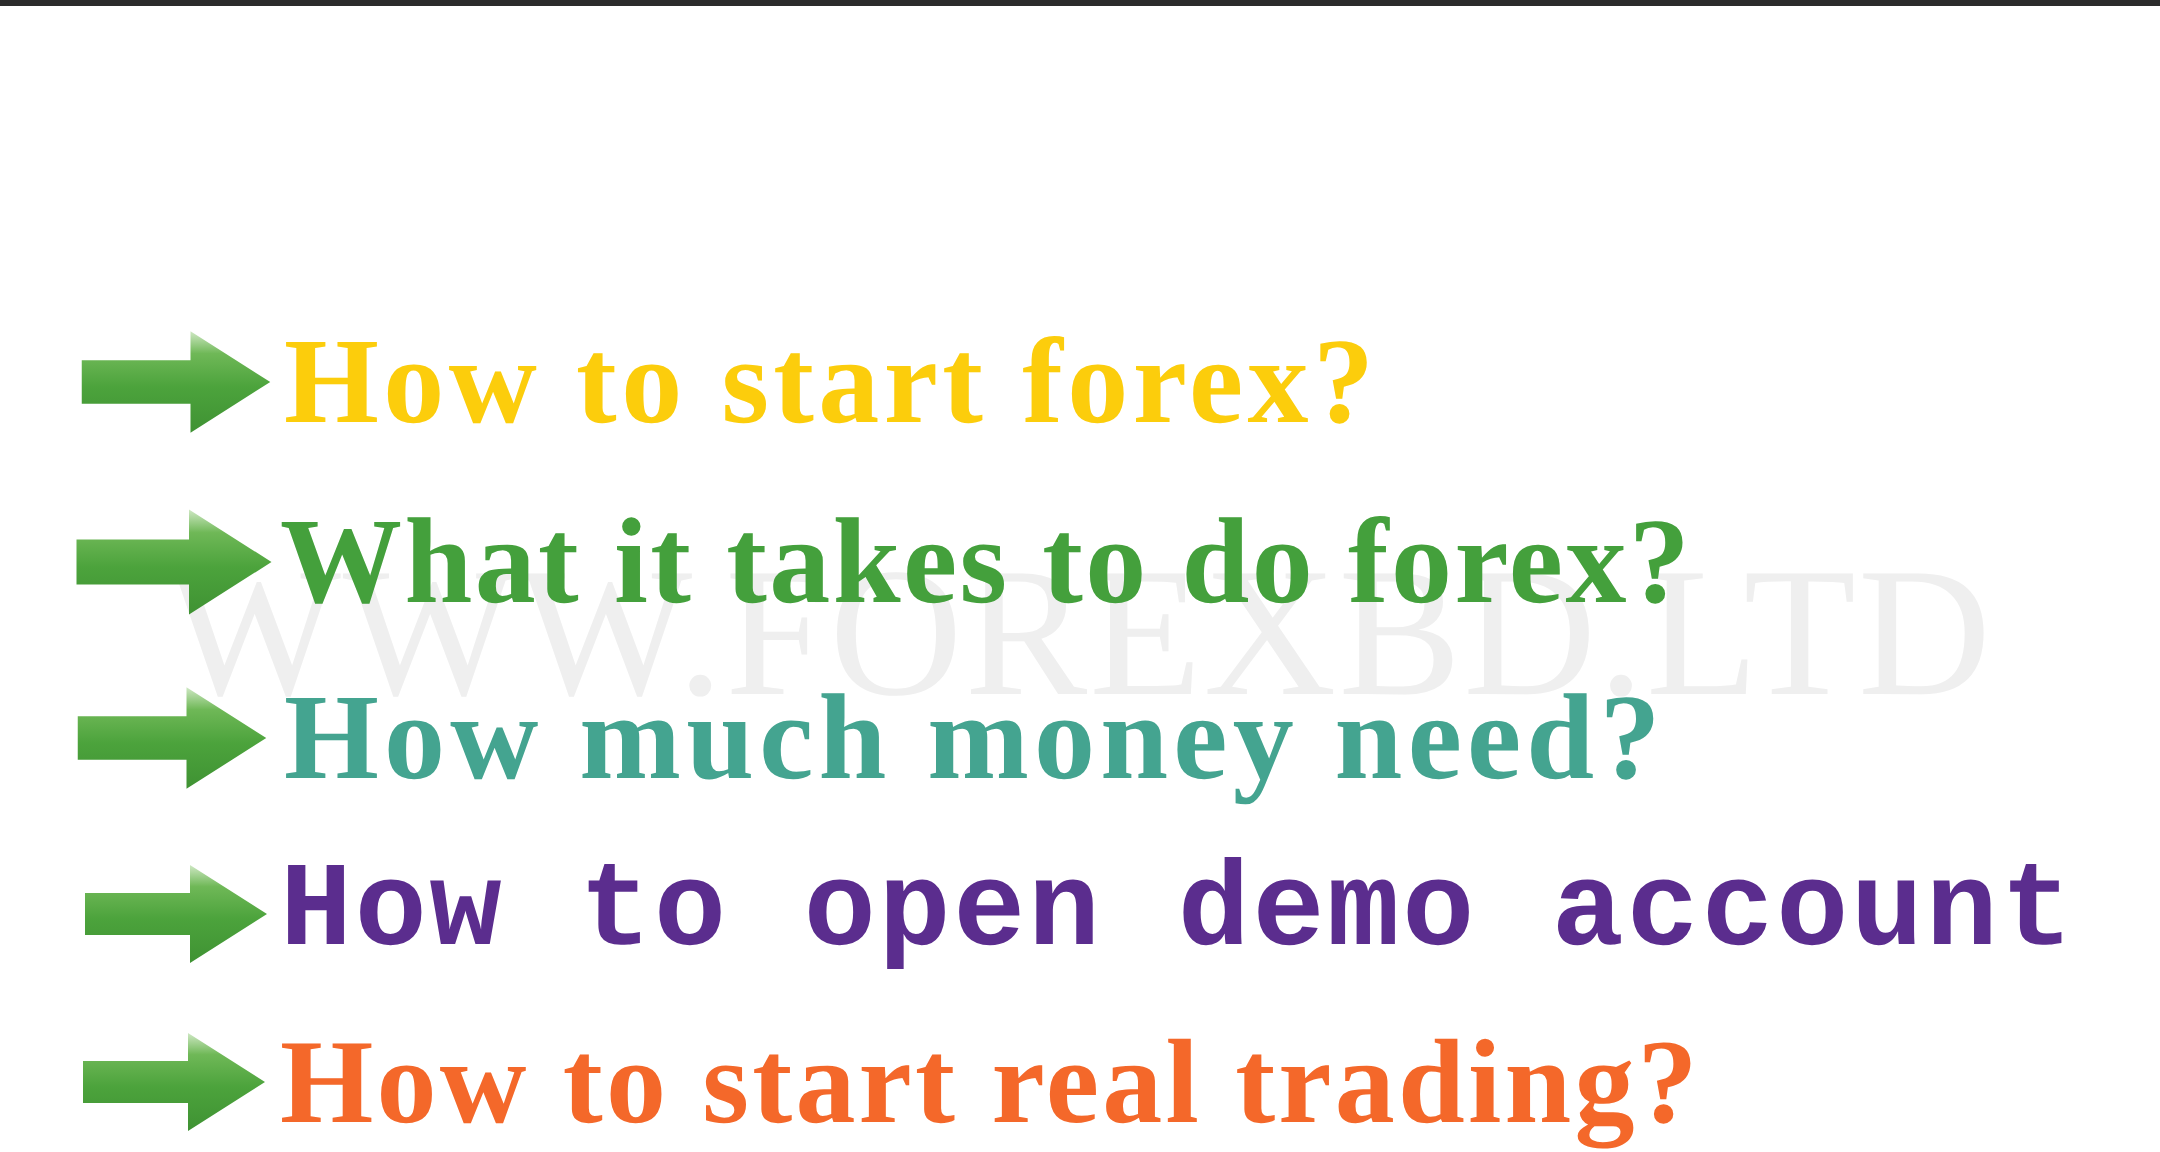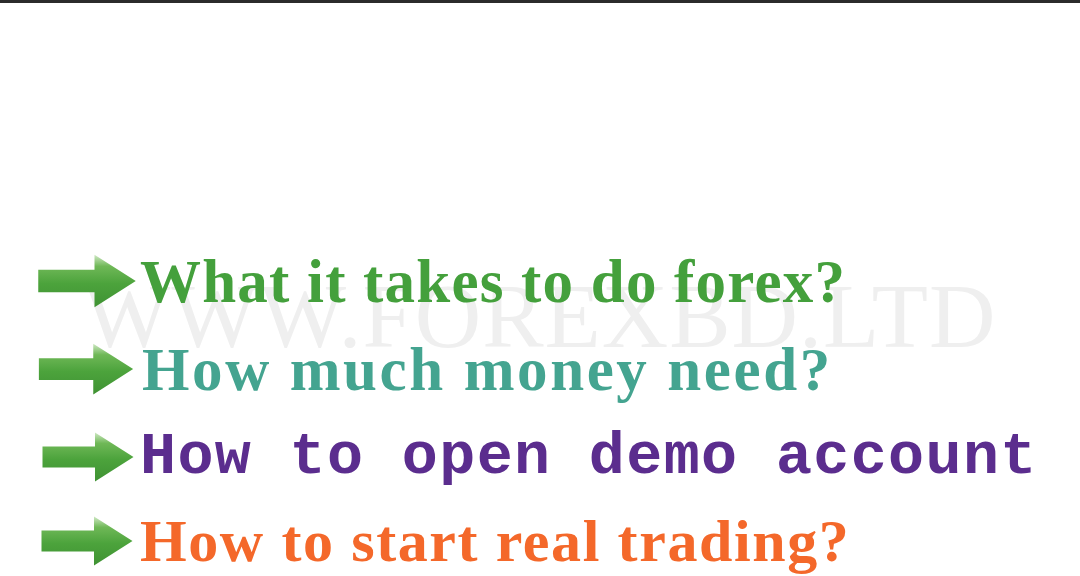--- a/index.html
+++ b/index.html
@@ -130,20 +130,36 @@
 
 <div id="canvas" style="background: rgb(255, 255, 255);">
 
   <div id="top-bar" style="background: rgb(43, 43, 43);"></div>
 
   <div id="watermark" style="color: rgb(239, 239, 239);">WWW.FOREXBD.LTD</div>
 
   <div id="rows">
 
 
+    <div class="row row-2">
+      <span class="arrow-wrap">
+        <svg viewBox="0 0 108 64" xmlns="http://www.w3.org/2000/svg">
+          <defs>
+            <linearGradient id="ag2" x1="0" y1="0" x2="0" y2="1">
+              <stop offset="0%" stop-color="#cfe8c4"></stop>
+              <stop offset="22%" stop-color="#6fb857"></stop>
+              <stop offset="55%" stop-color="#4ca33c"></stop>
+              <stop offset="100%" stop-color="#3f9233"></stop>
+            </linearGradient>
+          </defs>
+          <path d="M2 20 L62 20 L62 4 L106 32 L62 60 L62 44 L2 44 Z" fill="url(#ag2)"></path>
+        </svg>
+      </span>
+      <span class="row-label" style="color:#FCCD0C">How to start forex?</span>
+    </div>
 
     <div class="row row-3">
       <span class="arrow-wrap">
         <svg viewBox="0 0 108 64" xmlns="http://www.w3.org/2000/svg">
           <defs>
             <linearGradient id="ag3" x1="0" y1="0" x2="0" y2="1">
               <stop offset="0%" stop-color="#cfe8c4"></stop>
               <stop offset="22%" stop-color="#6fb857"></stop>
               <stop offset="55%" stop-color="#4ca33c"></stop>
               <stop offset="100%" stop-color="#3f9233"></stop>

